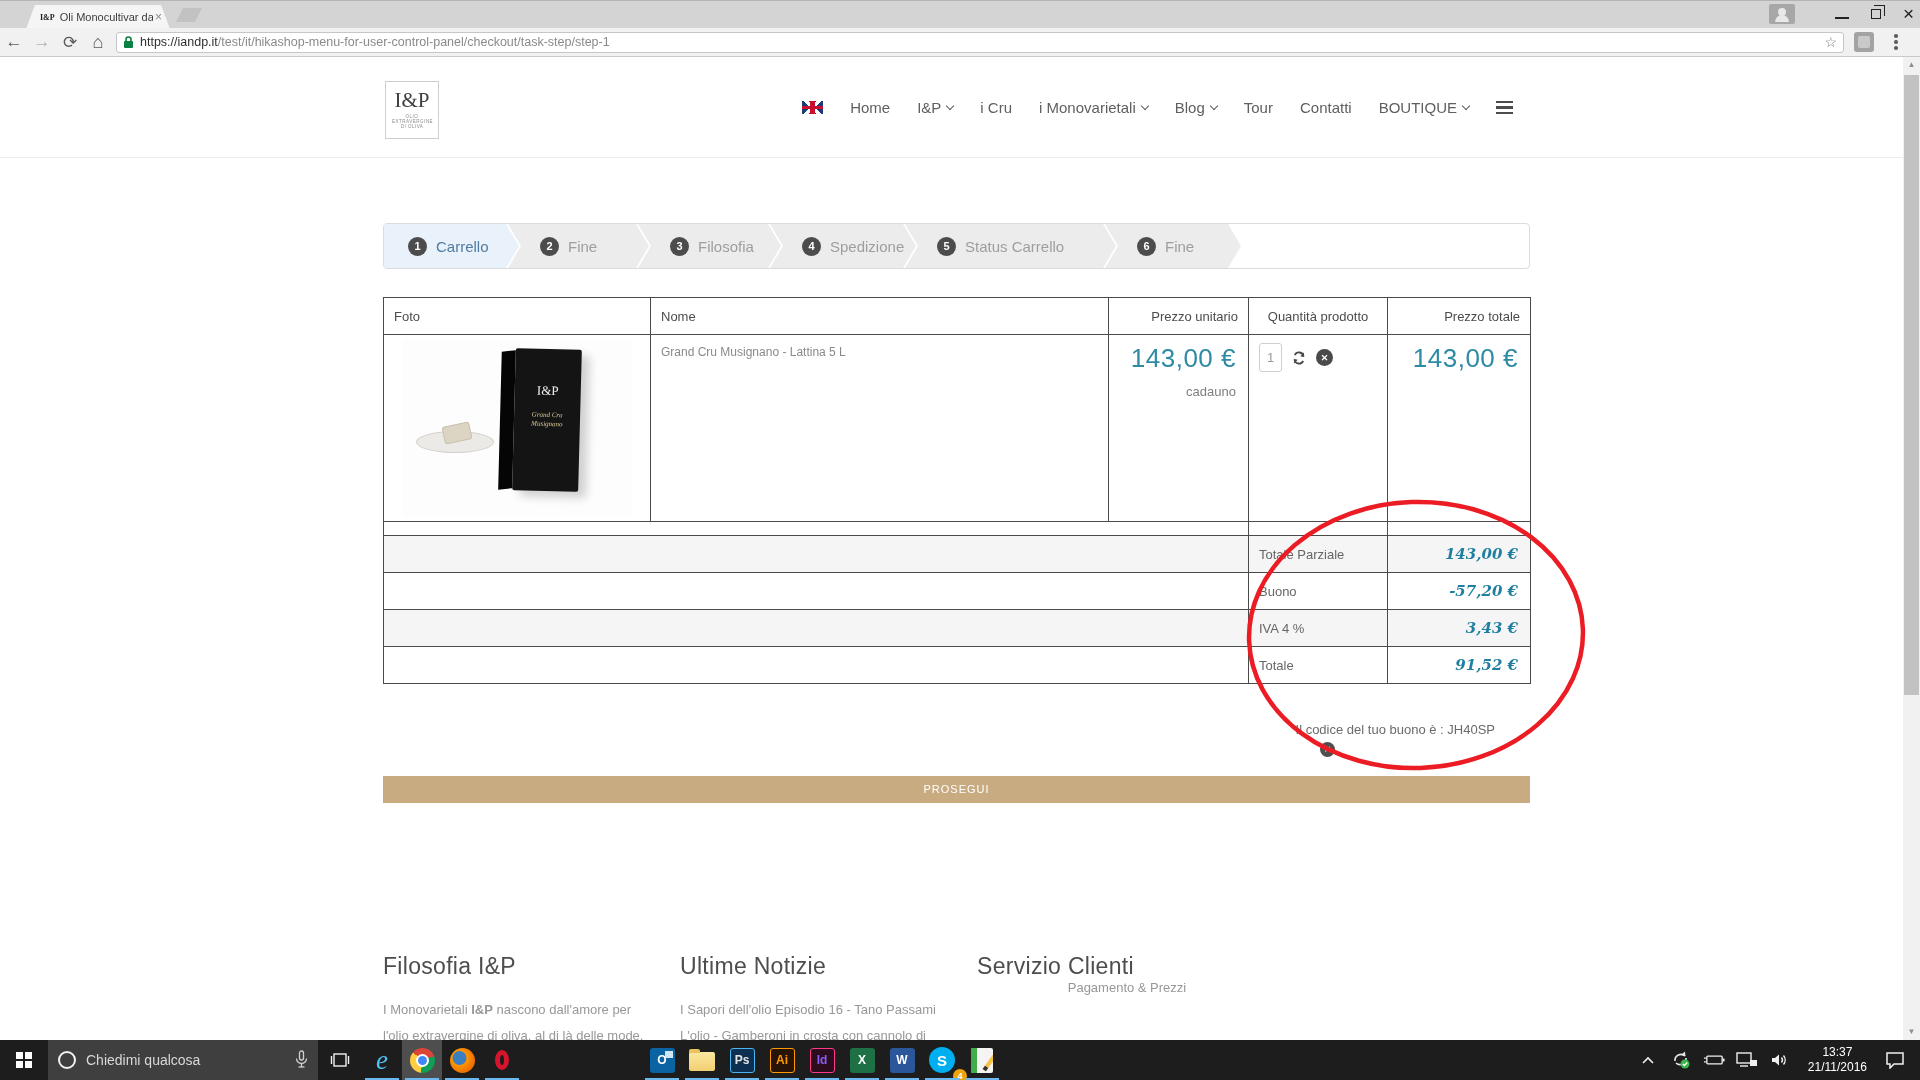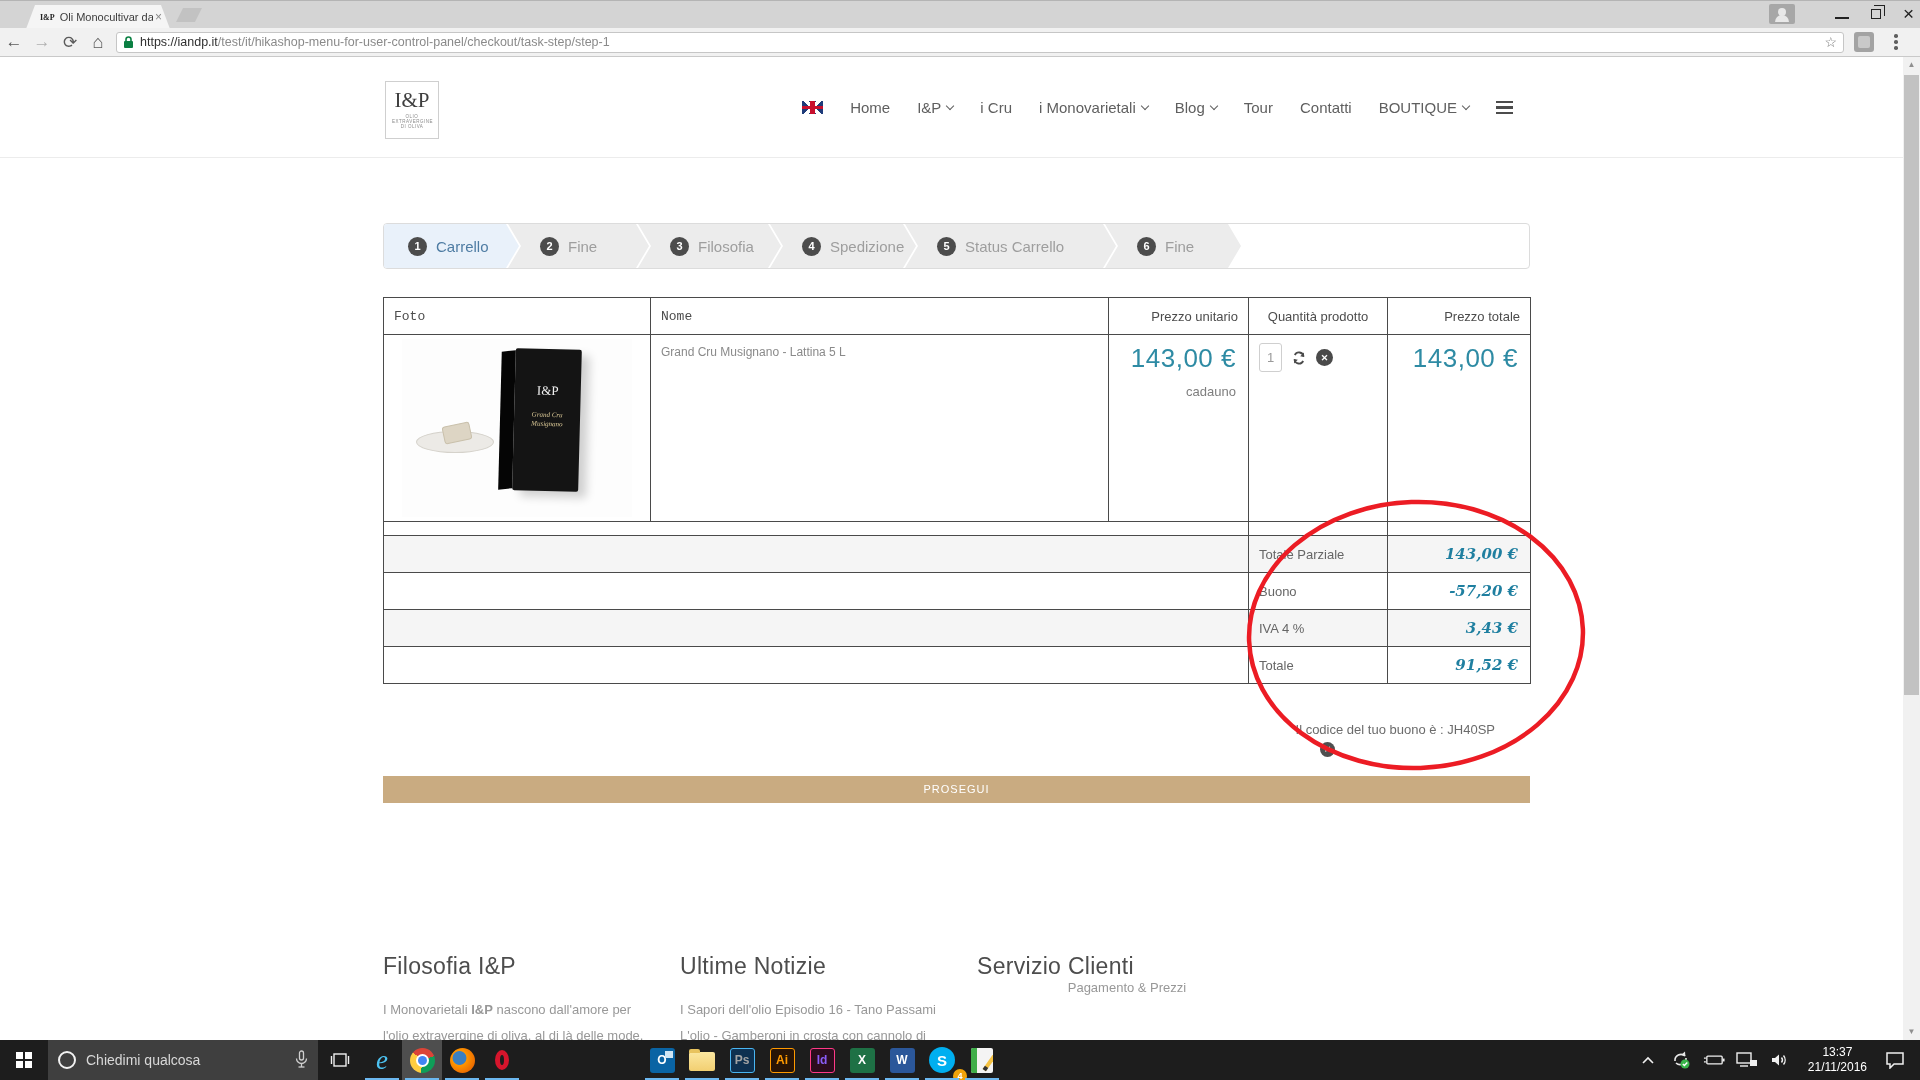--- a/index.html
+++ b/index.html
@@ -74,21 +74,21 @@
   .step + .step { margin-left:-11px; }
   .step.active { background:#e9f1fa; color:#4e7ca3; }
   .step-num { width:19px; height:19px; border-radius:50%; background:#4c4c4c; color:#fff; font-size:11px; font-weight:bold; display:flex; align-items:center; justify-content:center; flex:none; }
   .step-label { font-size:15px; }
 
   
   table.cart { margin-top:28px; border-collapse:collapse; width:1147px; table-layout:fixed; }
   table.cart td, table.cart th { border:1px solid #4a4a4a; }
   th.c-foto{width:267px;} th.c-nome{width:458px;} th.c-pu{width:140px;} th.c-q{width:139px;} th.c-pt{width:143px;}
   tr.head th { height:37px; font-size:13px; font-weight:normal; color:#4c4c4c; padding:0 10px; }
-  th.c-foto, th.c-nome { text-align:left;font-family:Liberation Mono, monospace; }
+  th.c-foto, th.c-nome { text-align:left; }
   th.c-pu, th.c-pt { text-align:right; }
   th.c-q { text-align:center; }
   tr.product td { height:186px; vertical-align:top; }
   td.p-name { font-size:12px; color:#8a8a8a; padding:10px; }
   td.p-price, td.p-total { text-align:right; padding:8px 12px; }
   .big-price { font-size:26px; color:#2e8ba4; letter-spacing:0.5px; }
   .per-unit { font-size:13px; color:#7e7e7e; margin-top:10px; }
   td.p-qty { padding:8px 0 0 10px; }
   .qty-wrap { display:flex; align-items:center; gap:9px; }
   .qty-input { width:23px; height:29px; border:1px solid #cfcfcf; border-radius:3px; text-align:center; font-size:13px; color:#9a9a9a; background:#fff; }
@@ -142,21 +142,21 @@
   .chrome-ic { width:25px; height:25px; border-radius:50%; background:conic-gradient(from -50deg, #db4437 0 33%, #0f9d58 0 66%, #ffcd40 0 100%); position:relative; }
   .chrome-ic::before { content:""; position:absolute; left:6px; top:6px; width:13px; height:13px; border-radius:50%; background:#fff; }
   .chrome-ic::after { content:""; position:absolute; left:8px; top:8px; width:9px; height:9px; border-radius:50%; background:#4285f4; }
   .ff-ic { width:25px; height:25px; border-radius:50%; background:radial-gradient(circle at 38% 40%, #3a7fc2 0 30%, #ff9500 34%, #e66000 85%); }
   .opera-ic { width:14px; height:20px; border:5px solid #d6152c; border-radius:50%; }
   .sq-ic { width:25px; height:25px; border-radius:3px; display:flex; align-items:center; justify-content:center; font-size:12px; font-weight:bold; }
   .outlook-ic { background:#0a64a4; color:#fff; position:relative; }
   .outlook-ic::after { content:""; position:absolute; right:2px; top:3px; width:8px; height:7px; background:#cfe6f5; }
   .folder-ic { width:26px; height:19px; background:linear-gradient(#fbe7a0,#f2cf71); border-radius:2px; position:relative; margin-top:3px; }
   .folder-ic::before { content:""; position:absolute; left:0; top:-3px; width:11px; height:4px; background:#e8c35e; border-radius:2px 2px 0 0; }
-  .ps-ic { background:#0e3050; border:1.5px solid #49b5f2; color:#a3a3a3; }
+  .ps-ic { background:#0e3050; border:1.5px solid #49b5f2; color:#e5e5e5; }
   .ai-ic { background:#271406; border:1.5px solid #ff9a00; color:#ff9a00; }
   .id-ic { background:#2b0d1d; border:1.5px solid #ff3987; color:#8b5cf6; }
   .xl-ic { background:#1e7145; color:#fff; }
   .wd-ic { background:#2b579a; color:#fff; }
   .sk-ic { width:26px; height:26px; border-radius:50%; background:#00aff0; color:#fff; font-size:15px; font-weight:bold; display:flex; align-items:center; justify-content:center; position:relative; }
   .sk-badge { position:absolute; right:-5px; bottom:-3px; width:14px; height:14px; border-radius:50%; background:#f0a30a; color:#fff; font-size:9px; font-weight:bold; display:flex; align-items:center; justify-content:center; }
   .note-ic { width:22px; height:25px; background:#f4f4f4; border-radius:2px; position:relative; overflow:hidden; }
   .note-ic::before { content:""; position:absolute; left:0; top:0; width:6px; height:100%; background:#3fae49; }
   .note-ic::after { content:""; position:absolute; right:1px; top:4px; width:4px; height:16px; background:#f5c242; border-bottom:4px solid #333; transform:rotate(35deg); }
   .tray { margin-left:auto; display:flex; align-items:center; padding-right:14px; gap:10px;justify-content:flex-end; }

